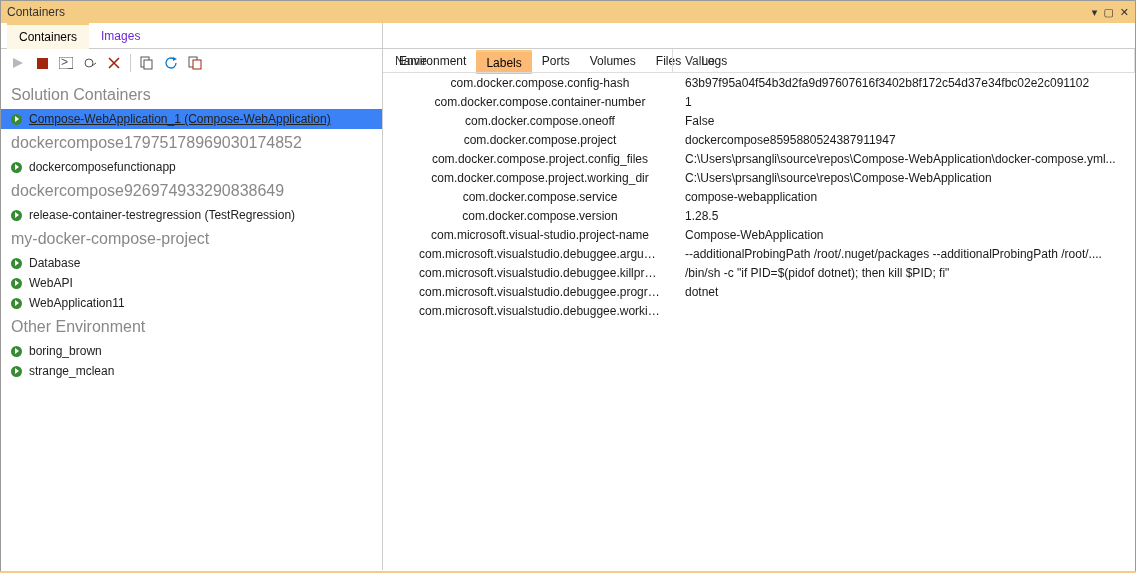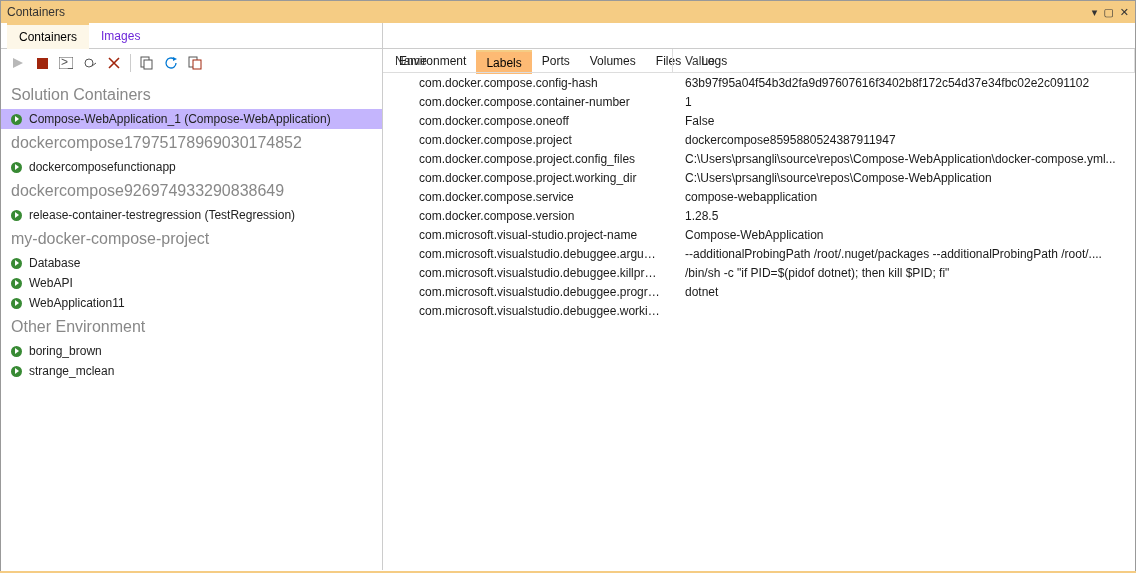--- a/index.html
+++ b/index.html
@@ -126,21 +126,22 @@
     }
     .tree-item {
       display: flex;
       align-items: center;
       padding: 3px 10px;
       gap: 7px;
       cursor: pointer;
       color: #222;
     }
     .tree-item.selected {
-      background: #c4b5fd;
+      background: #3b82f6;
+      text-decoration: underline;
     }
     .run-indicator-circle {
       width: 11px;
       height: 11px;
       border-radius: 50%;
       background: #388a34;
       display: flex;
       align-items: center;
       justify-content: center;
       flex: 0 0 11px;
@@ -185,20 +186,21 @@
       padding: 0 12px;
       white-space: nowrap;
       overflow: hidden;
       text-overflow: ellipsis;
       color: #1a1a1a;
     }
     .detail-rows .row .cell.name-cell {
       width: 290px;
       flex: 0 0 290px;
       padding-left: 36px;
+      text-align: center;
     }
     .detail-rows .row .cell.value-cell {
       flex: 1;
     }
     
     .bottom-border {
       height: 2px;
       background: #f5cc84;
       position: absolute;
       bottom: 0;

